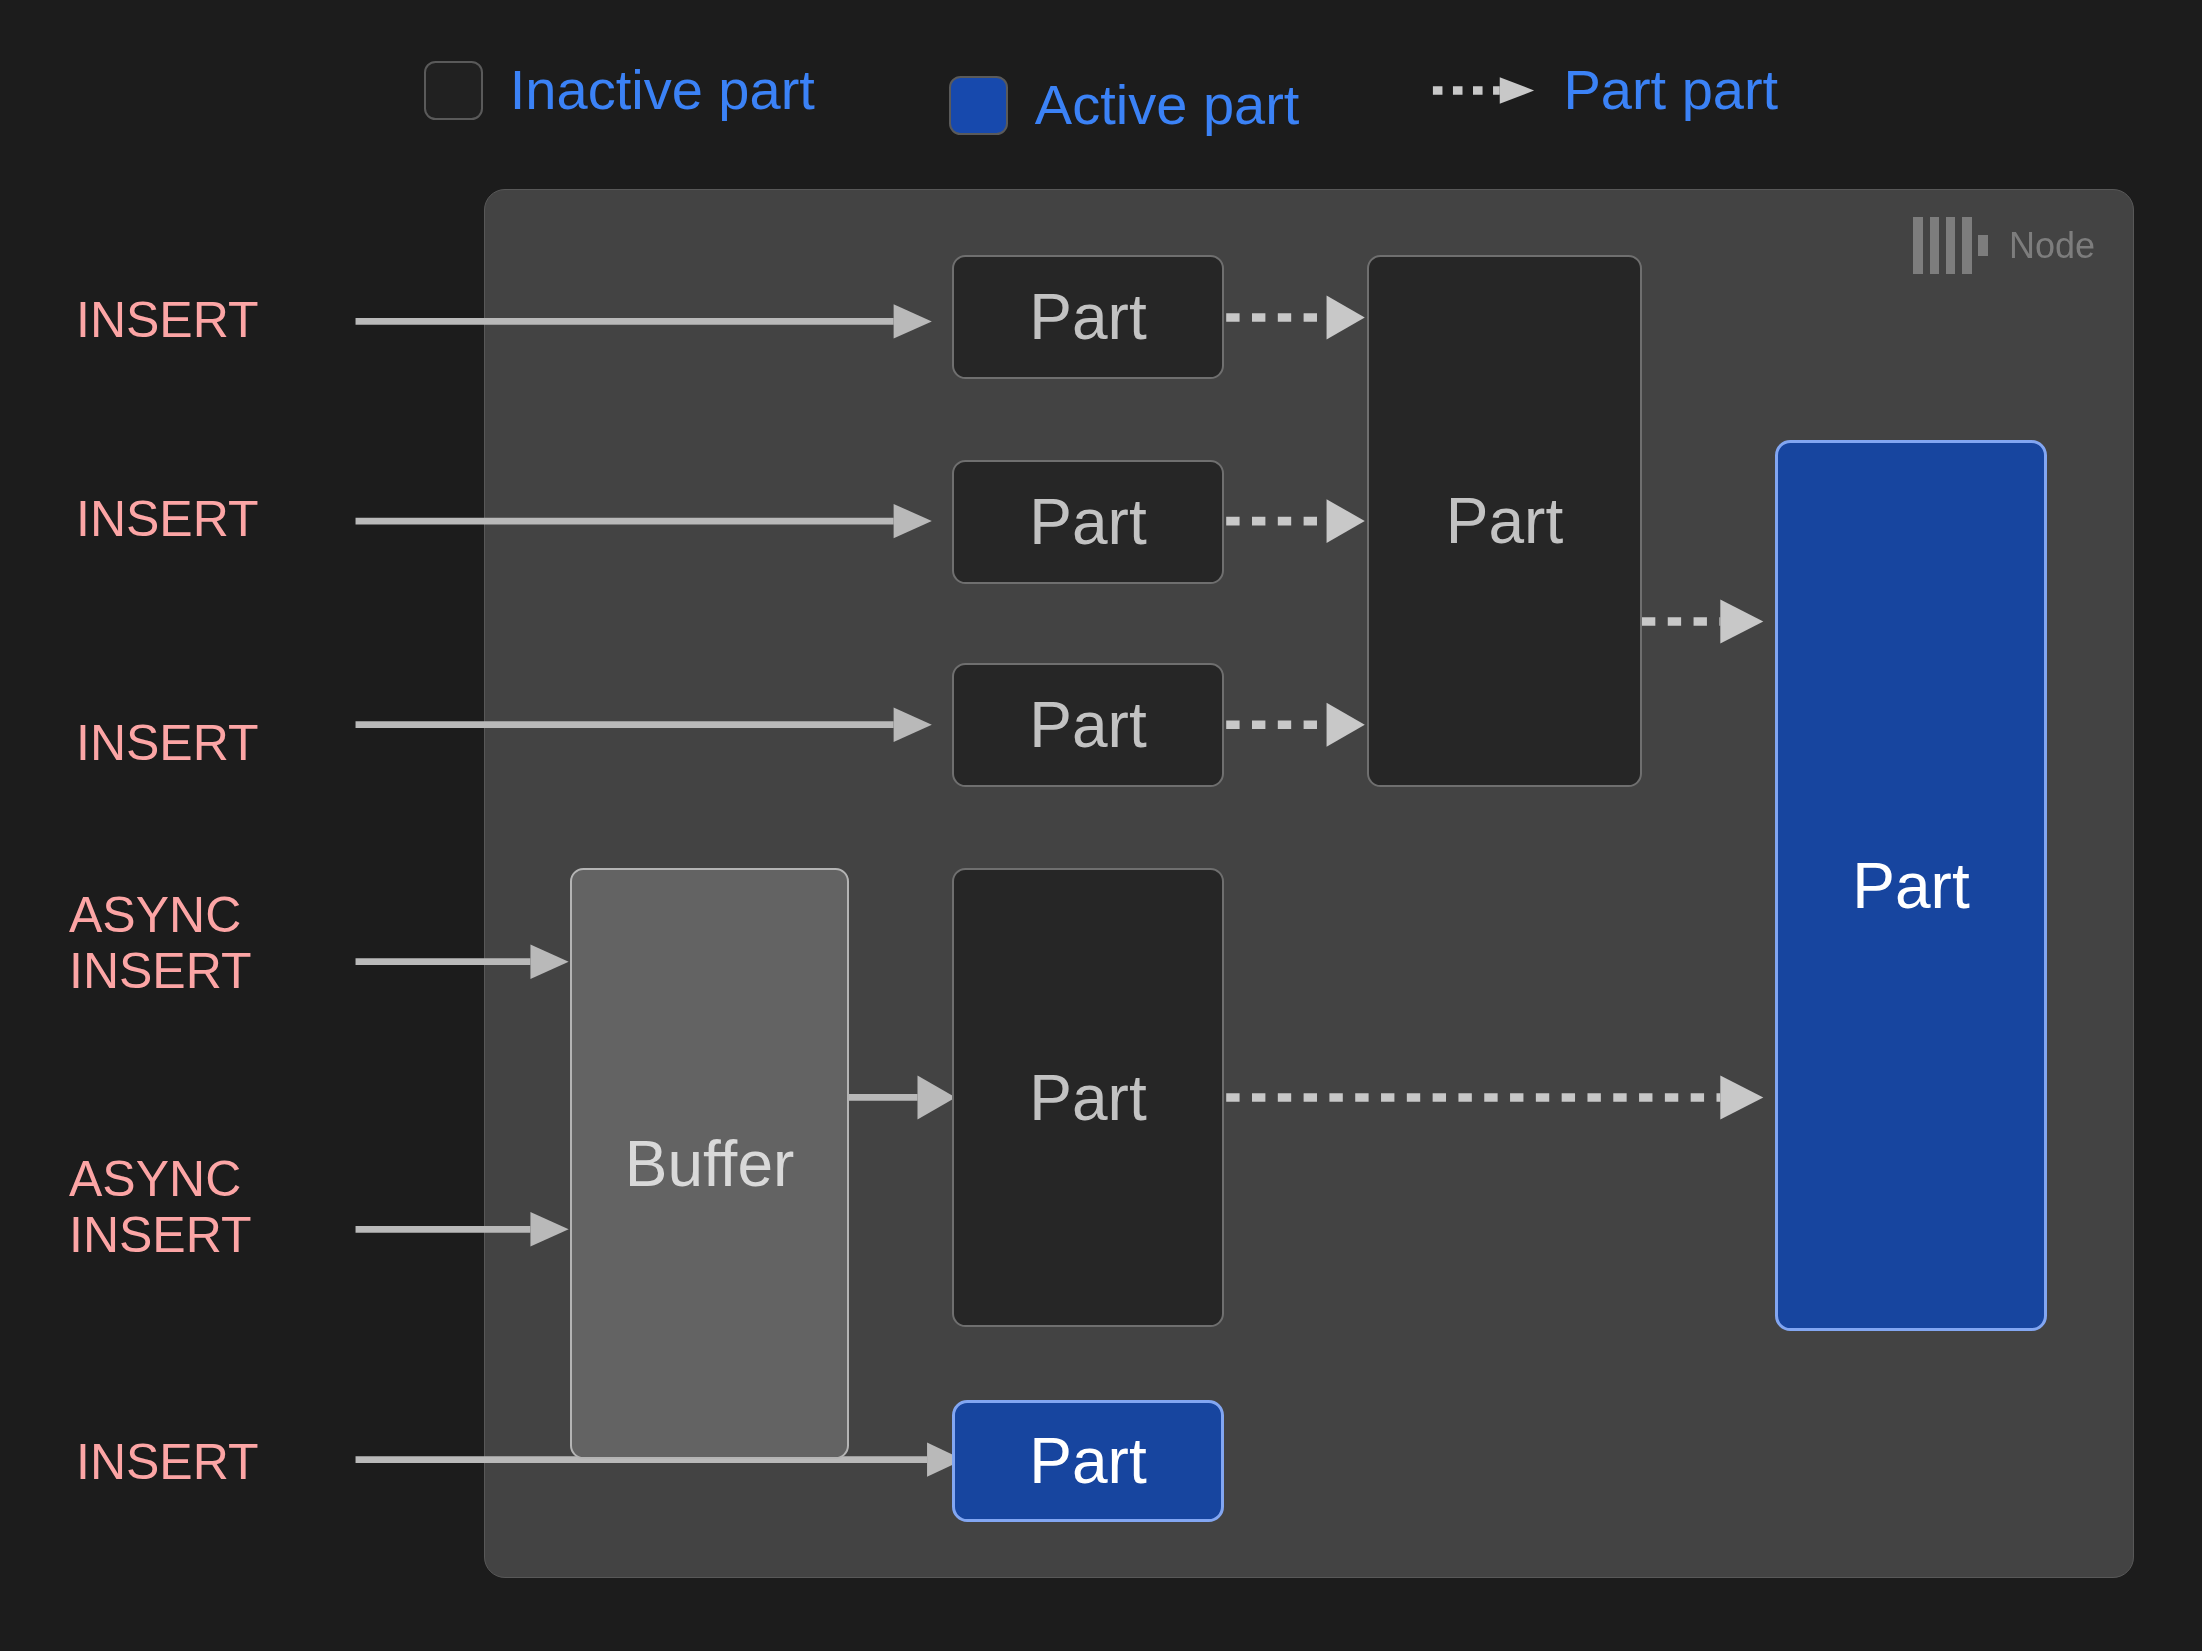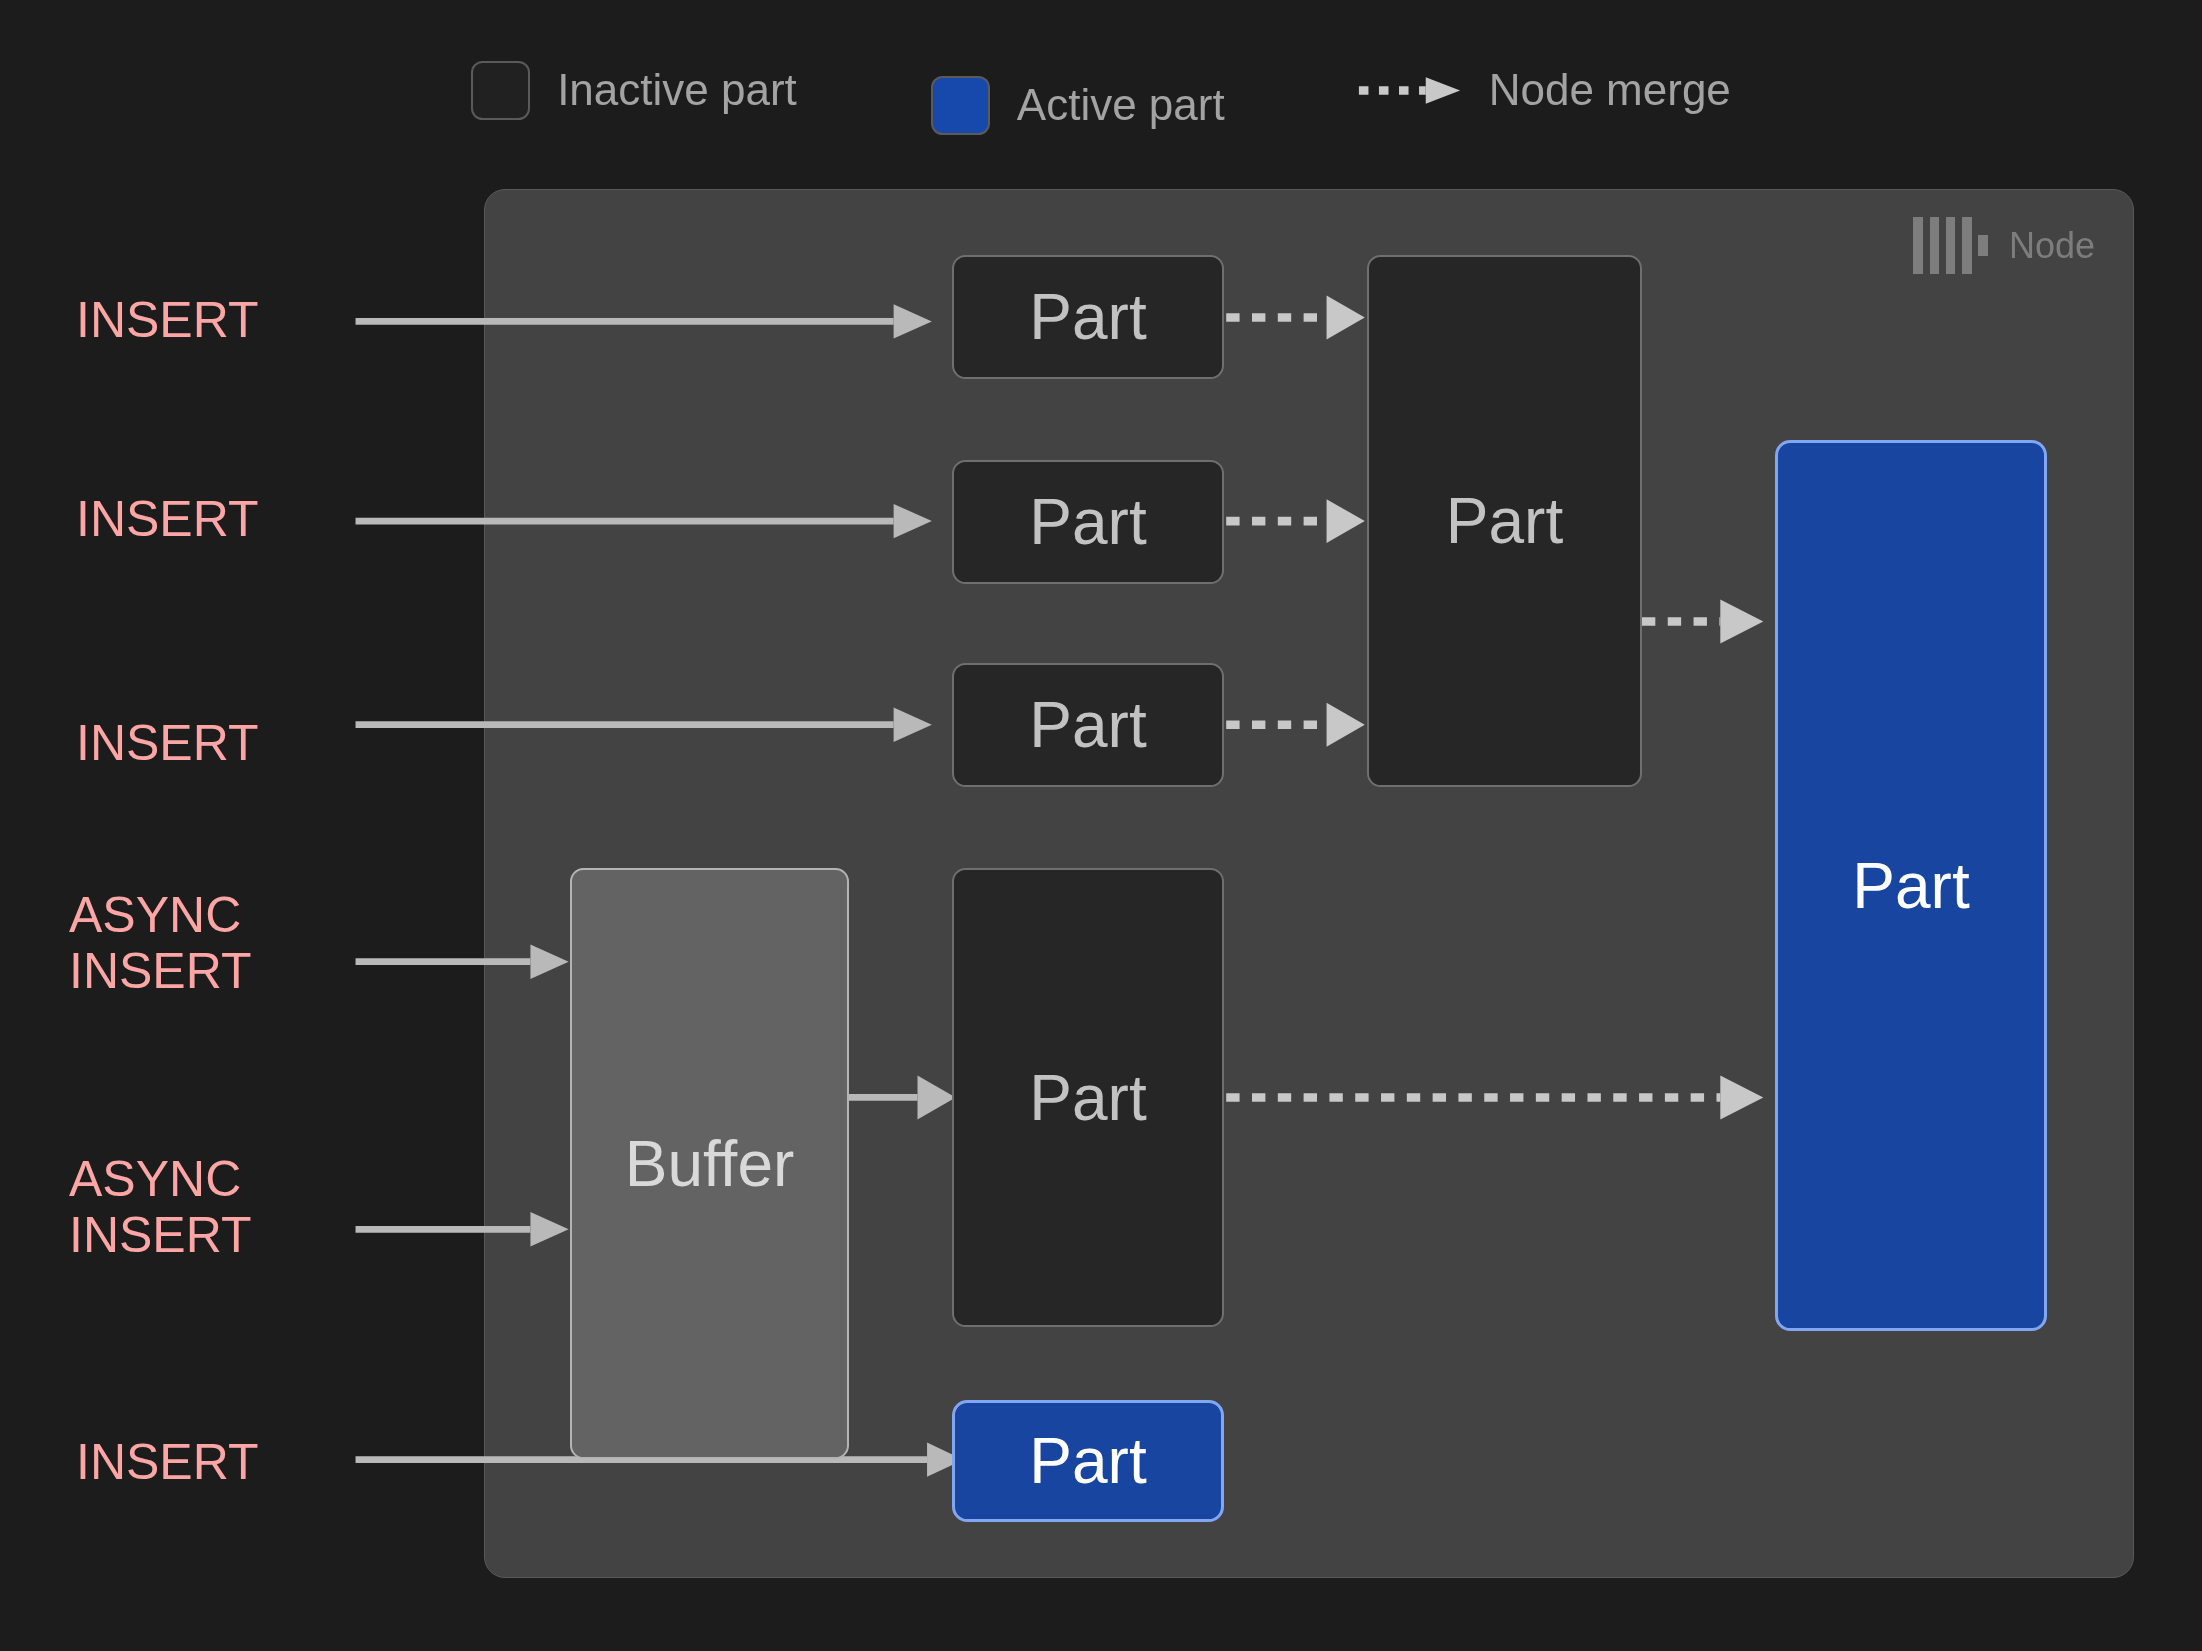--- a/index.html
+++ b/index.html
@@ -51,22 +51,22 @@
   .swatch.inactive-sw {
     background: #212121;
     border: 2.9px solid #5a5a5a;
   }
   .swatch.active-sw {
     background: #1749ad;
     border: 2.9px solid #5a5a5a;
   }
   .legend-label {
     margin-left: 27px;
-    color: #a3a3a3;
-    font-size: 44px;
+    color: #3b82f6;
+    font-size: 56px;
     line-height: 1;
     white-space: nowrap;
   }
   .legend-arrow {
     width: 105px;
     height: 29px;
     flex: none;
     display: block;
   }
 
@@ -179,21 +179,21 @@
     <div class="legend-item active">
       <span class="swatch active-sw"></span>
       <span class="legend-label">Active part</span>
     </div>
 
     <div class="legend-item merge">
       <svg class="legend-arrow" viewBox="0 0 110 30">
         <line x1="2" y1="15" x2="72" y2="15" stroke="#c8c8c8" stroke-width="9" stroke-dasharray="10 11"></line>
         <polygon points="72,1 108,15 72,29" fill="#c8c8c8"></polygon>
       </svg>
-      <span class="legend-label">Node merge</span>
+      <span class="legend-label">Part part</span>
     </div>
 
   </div>
 
   <div class="node-box">
     <div class="node-title">
       <span class="ch-logo">
         <i></i>
           <i></i>
           <i></i>

